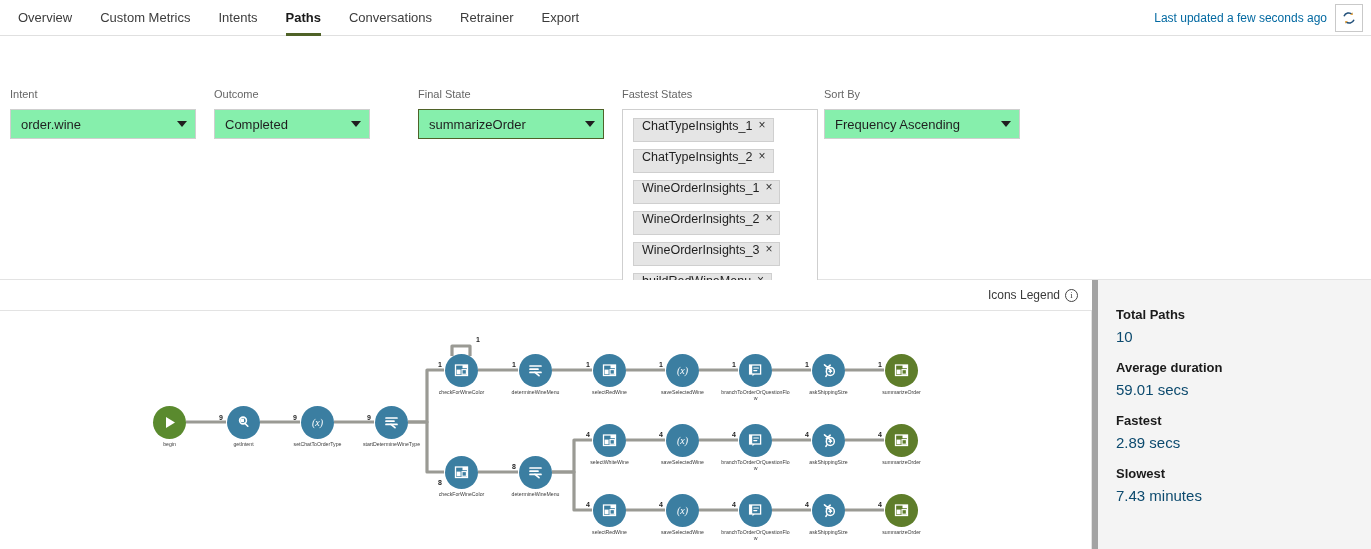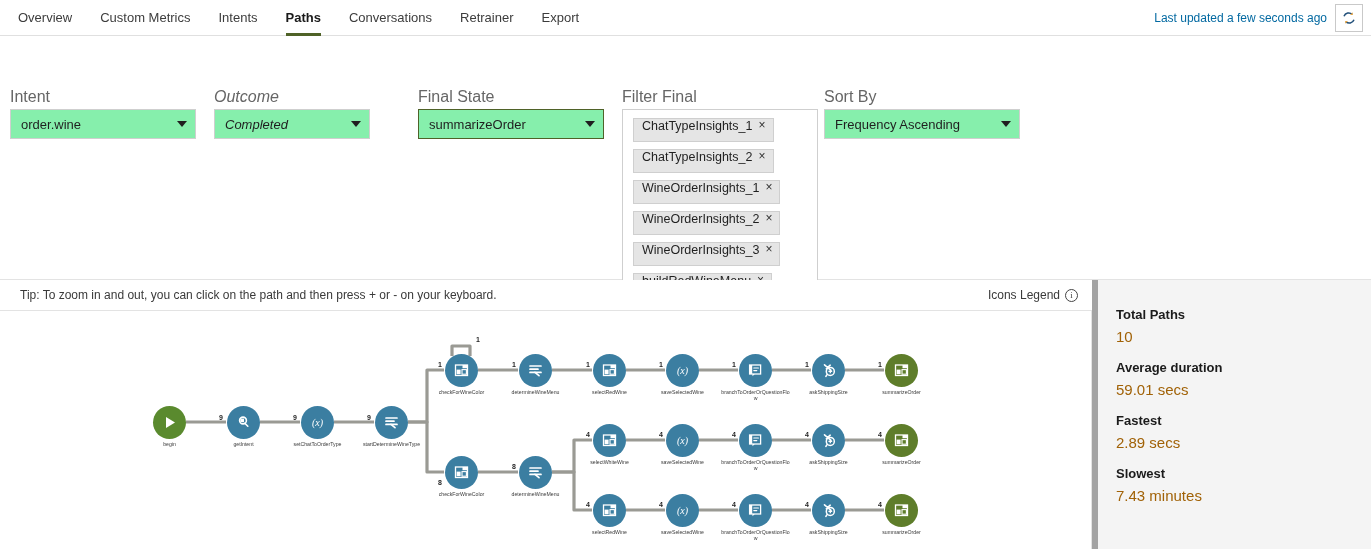--- a/index.html
+++ b/index.html
@@ -57,23 +57,23 @@
   
   .filterbar {
     position: relative;
     height: 244px;
     padding: 10px 0 0 10px;
     background: #fff;
     border-bottom: 1px solid #e3e3e3;
   }
   .field { position: absolute; }
   .field-label {
-    font-size: 16px;
+    font-size: 11px;
     color: #666;
-    margin-bottom: 3px;
+    margin-bottom: 9px;
     display: block;
   }
   .select {
     height: 30px;
     border: 1px solid #cfcfcf;
     background: #86efac;
     display: flex;
     align-items: center;
     padding: 0 8px 0 10px;
     font-size: 13px;
@@ -162,21 +162,21 @@
   }
 
   .stats-pane {
     width: 279px;
     background: #f4f4f4;
     padding: 27px 0 0 18px;
     border-left: 6px solid #a3a3a3;
   }
   .stat { margin-bottom: 15px; }
   .stat-label { font-size: 13px; font-weight: bold; color: #1b1b1b; margin-bottom: 6px; }
-  .stat-value { font-size: 15px; color: #a16207; }
+  .stat-value { font-size: 15px; color: #0c4a6e; }
 
   
   .node {
     position: absolute;
     width: 33px; height: 33px;
     border-radius: 50%;
     background: #3b7ea1;
     display: flex; align-items: center; justify-content: center;
     cursor: pointer;
   }
@@ -247,38 +247,38 @@
 <div class="filterbar">
 
   <div class="field" style="left:10px; top:52px; width:186px;">
     <span class="field-label">Intent</span>
     <div class="select">
       <span class="val">order.wine</span>
       <span class="caret"></span>
     </div>
   </div>
 
-  <div class="field" style="left:214px; top:52px; width:156px;font-style:italic;">
+  <div class="field" style="left:214px; top:52px; width:156px;">
     <span class="field-label">Outcome</span>
     <div class="select">
       <span class="val">Completed</span>
       <span class="caret"></span>
     </div>
   </div>
 
   <div class="field" style="left:418px; top:52px; width:186px;">
     <span class="field-label">Final State</span>
     <div class="select focused">
       <span class="val">summarizeOrder</span>
       <span class="caret"></span>
     </div>
   </div>
 
   <div class="field" style="left:622px; top:52px;">
-    <span class="field-label">Filter Final</span>
+    <span class="field-label">Fastest States</span>
     <div class="chipbox" id="chipbox"><div class="chip">
           <span>ChatTypeInsights_1</span>
           <span class="x">×</span>
         </div><br><div class="chip">
           <span>ChatTypeInsights_2</span>
           <span class="x">×</span>
         </div><br><div class="chip">
           <span>WineOrderInsights_1</span>
           <span class="x">×</span>
         </div><br><div class="chip">
@@ -303,21 +303,20 @@
       <span class="caret"></span>
     </div>
   </div>
 
 </div>
 
 <div class="lower">
 
   <div class="graph-pane">
     <div class="tip-row">
-      <span class="tip-text">Tip: To zoom in and out, you can click on the path and then press + or - on your keyboard.</span>
       <span class="legend">
         <span>Icons Legend</span>
         <span class="info-circle">i</span>
       </span>
     </div>
     <div class="canvas-wrap">
       <svg id="edges" width="1092" height="239" style="position:absolute;left:0;top:0;">
           <path d="M186 111 L226 111" stroke="#9a9a94" stroke-width="3.2" fill="none"></path>
           <path d="M260 111 L300 111" stroke="#9a9a94" stroke-width="3.2" fill="none"></path>
           <path d="M334 111 L374 111" stroke="#9a9a94" stroke-width="3.2" fill="none"></path>

